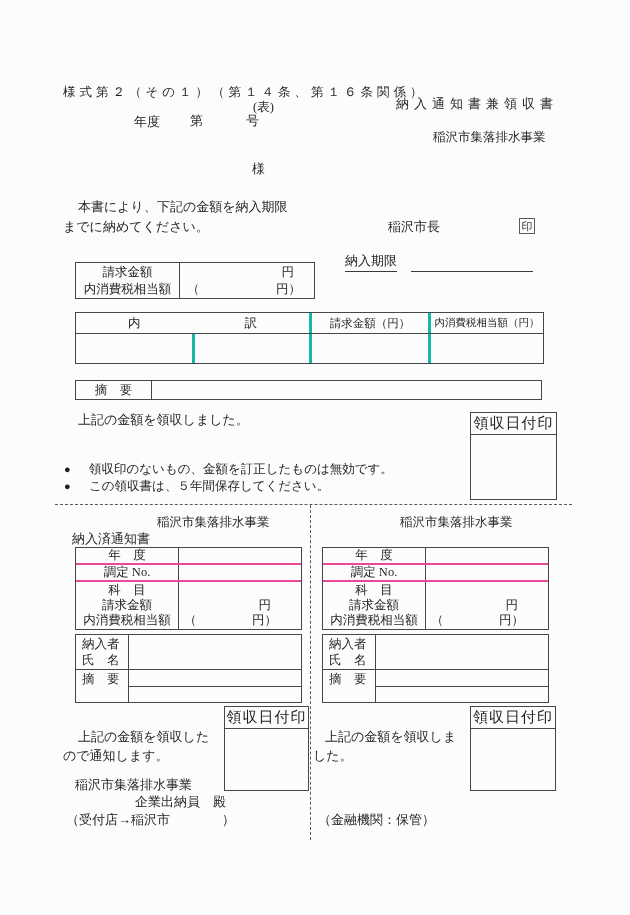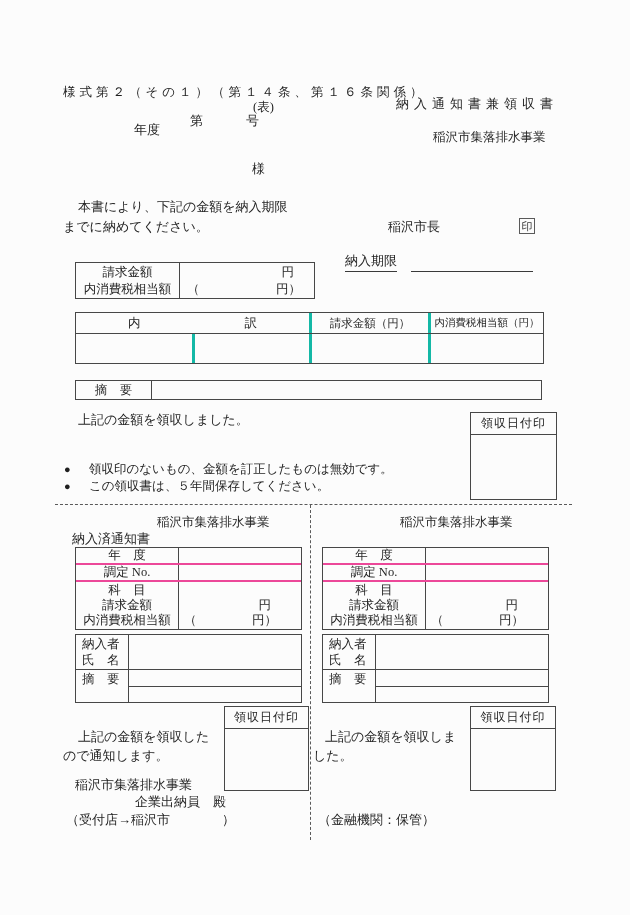--- a/index.html
+++ b/index.html
@@ -36,21 +36,21 @@
   .bk-cell{box-sizing:border-box;display:flex;align-items:center;justify-content:center;font-size:12.5px;}
   .bk-cell + .bk-cell{border-left:3px solid #14b8a6;}
   .bk-split{display:flex;}
   .bk-split span{width:50%;text-align:center;}
   
   .sum-row{display:flex;border:1px solid #474747;box-sizing:border-box;}
   .sum-label{width:75px;border-right:1px solid #474747;display:flex;align-items:center;justify-content:center;font-size:12.5px;}
   .sum-value{flex:1;}
   
   .stamp{border:1px solid #474747;box-sizing:border-box;display:flex;flex-direction:column;}
-  .stamp-title{height:21px;border-bottom:1px solid #474747;display:flex;align-items:center;justify-content:center;font-size:12px;letter-spacing:1px;}
+  .stamp-title{height:21px;border-bottom:1px solid #474747;display:flex;align-items:center;justify-content:center;font-size:15px;letter-spacing:1px;}
   .stamp-area{flex:1;}
   
   .note{display:flex;font-size:12.5px;}
   .bullet{width:25px;font-size:11px;line-height:17px;}
   
   .hdash{border-top:1px dashed #5a5a5a;height:0;}
   .vdash{border-left:1px dashed #5a5a5a;width:0;}
   
   .info-table{border:1px solid #474747;box-sizing:border-box;width:227px;}
   .it-row{display:flex;box-sizing:border-box;}
@@ -74,21 +74,21 @@
   .pt-vhalf{height:16px;border-bottom:1px solid #474747;}
   .pt-vrest{flex:1;}
 </style>
 </head>
 <body>
 
 <div class="page">
 
   <div class="abs fs12 ls4" style="left:63px;top:84px">様式第２（その１）（第１４条、第１６条関係）</div>
   <div class="abs fs12" style="left:253px;top:99px">(表)</div>
-  <div class="abs" style="left:134px;top:122px">年度</div>
+  <div class="abs" style="left:134px;top:114px">年度</div>
   <div class="abs" style="left:190px;top:113px">第</div>
   <div class="abs" style="left:246px;top:113px">号</div>
   <div class="abs ls5" style="left:396px;top:96px">納入通知書兼領収書</div>
   <div class="abs fs12" style="left:433px;top:129px">稲沢市集落排水事業</div>
   <div class="abs" style="left:252px;top:161px">様</div>
 
   <div class="abs" style="left:63px;top:219px">までに納めてください。</div>
   <div class="abs" style="left:78px;top:199px">本書により、下記の金額を納入期限</div>
   <div class="abs" style="left:388px;top:219px">稲沢市長</div>
   <div class="seal" style="left:519px;top:218px">

